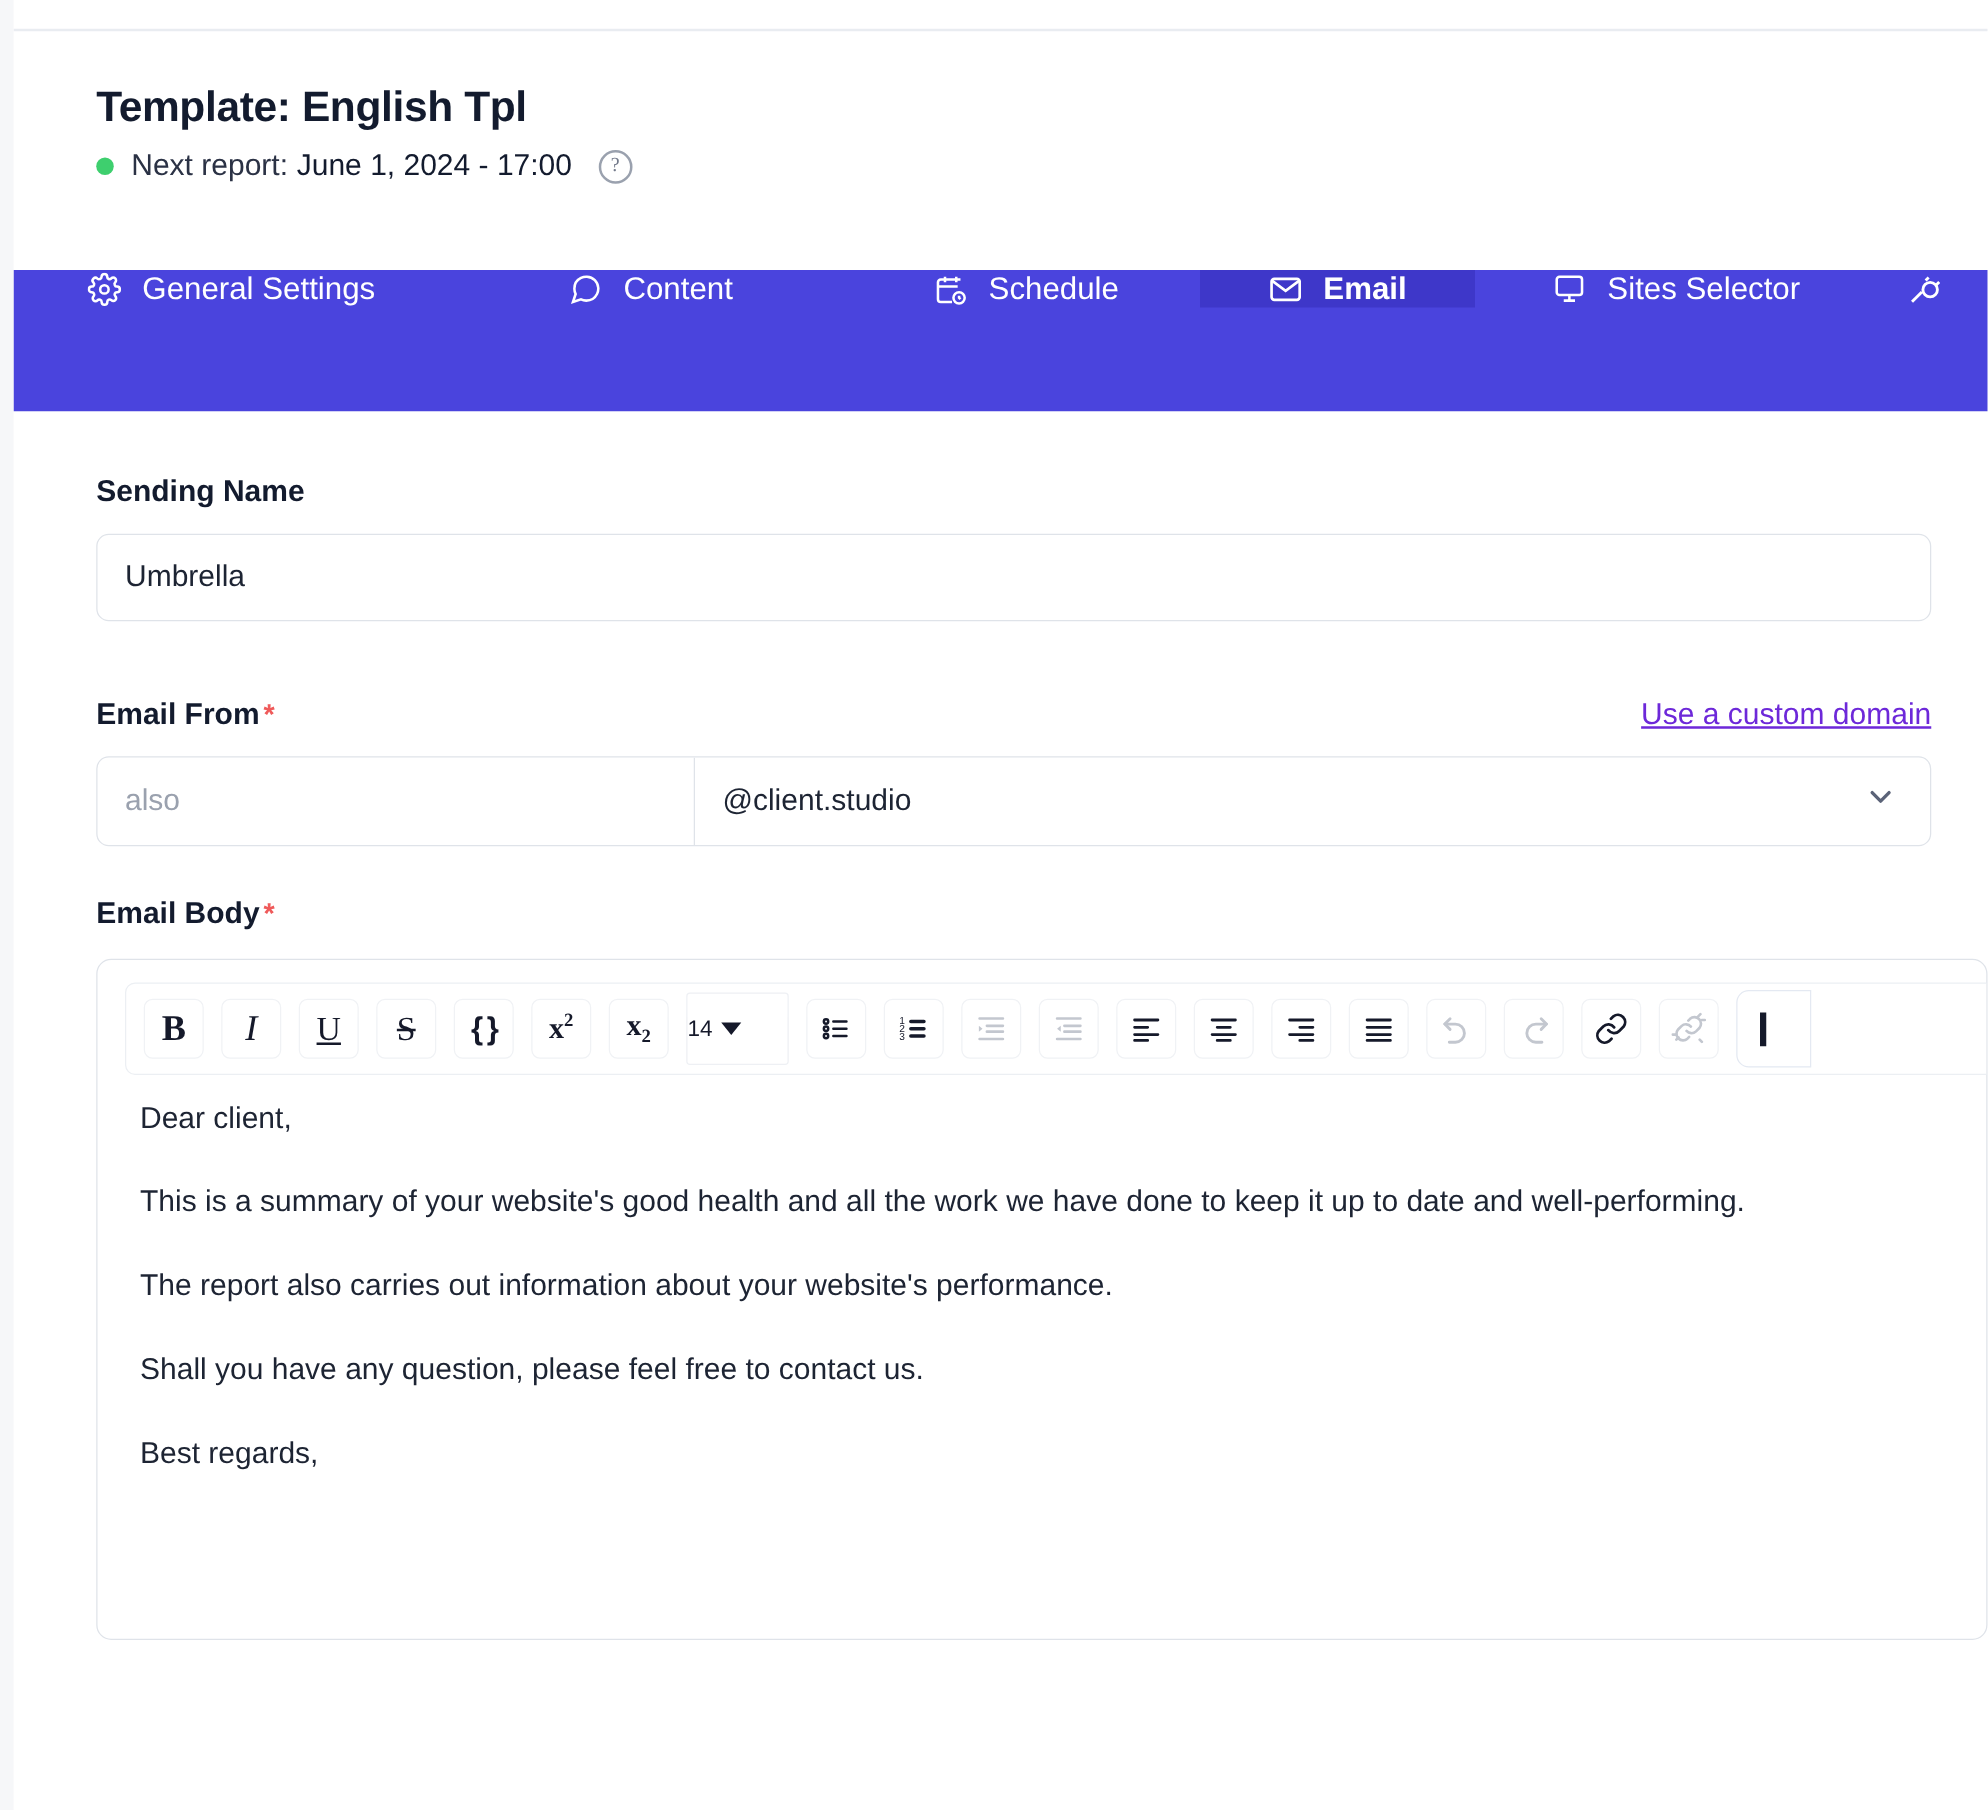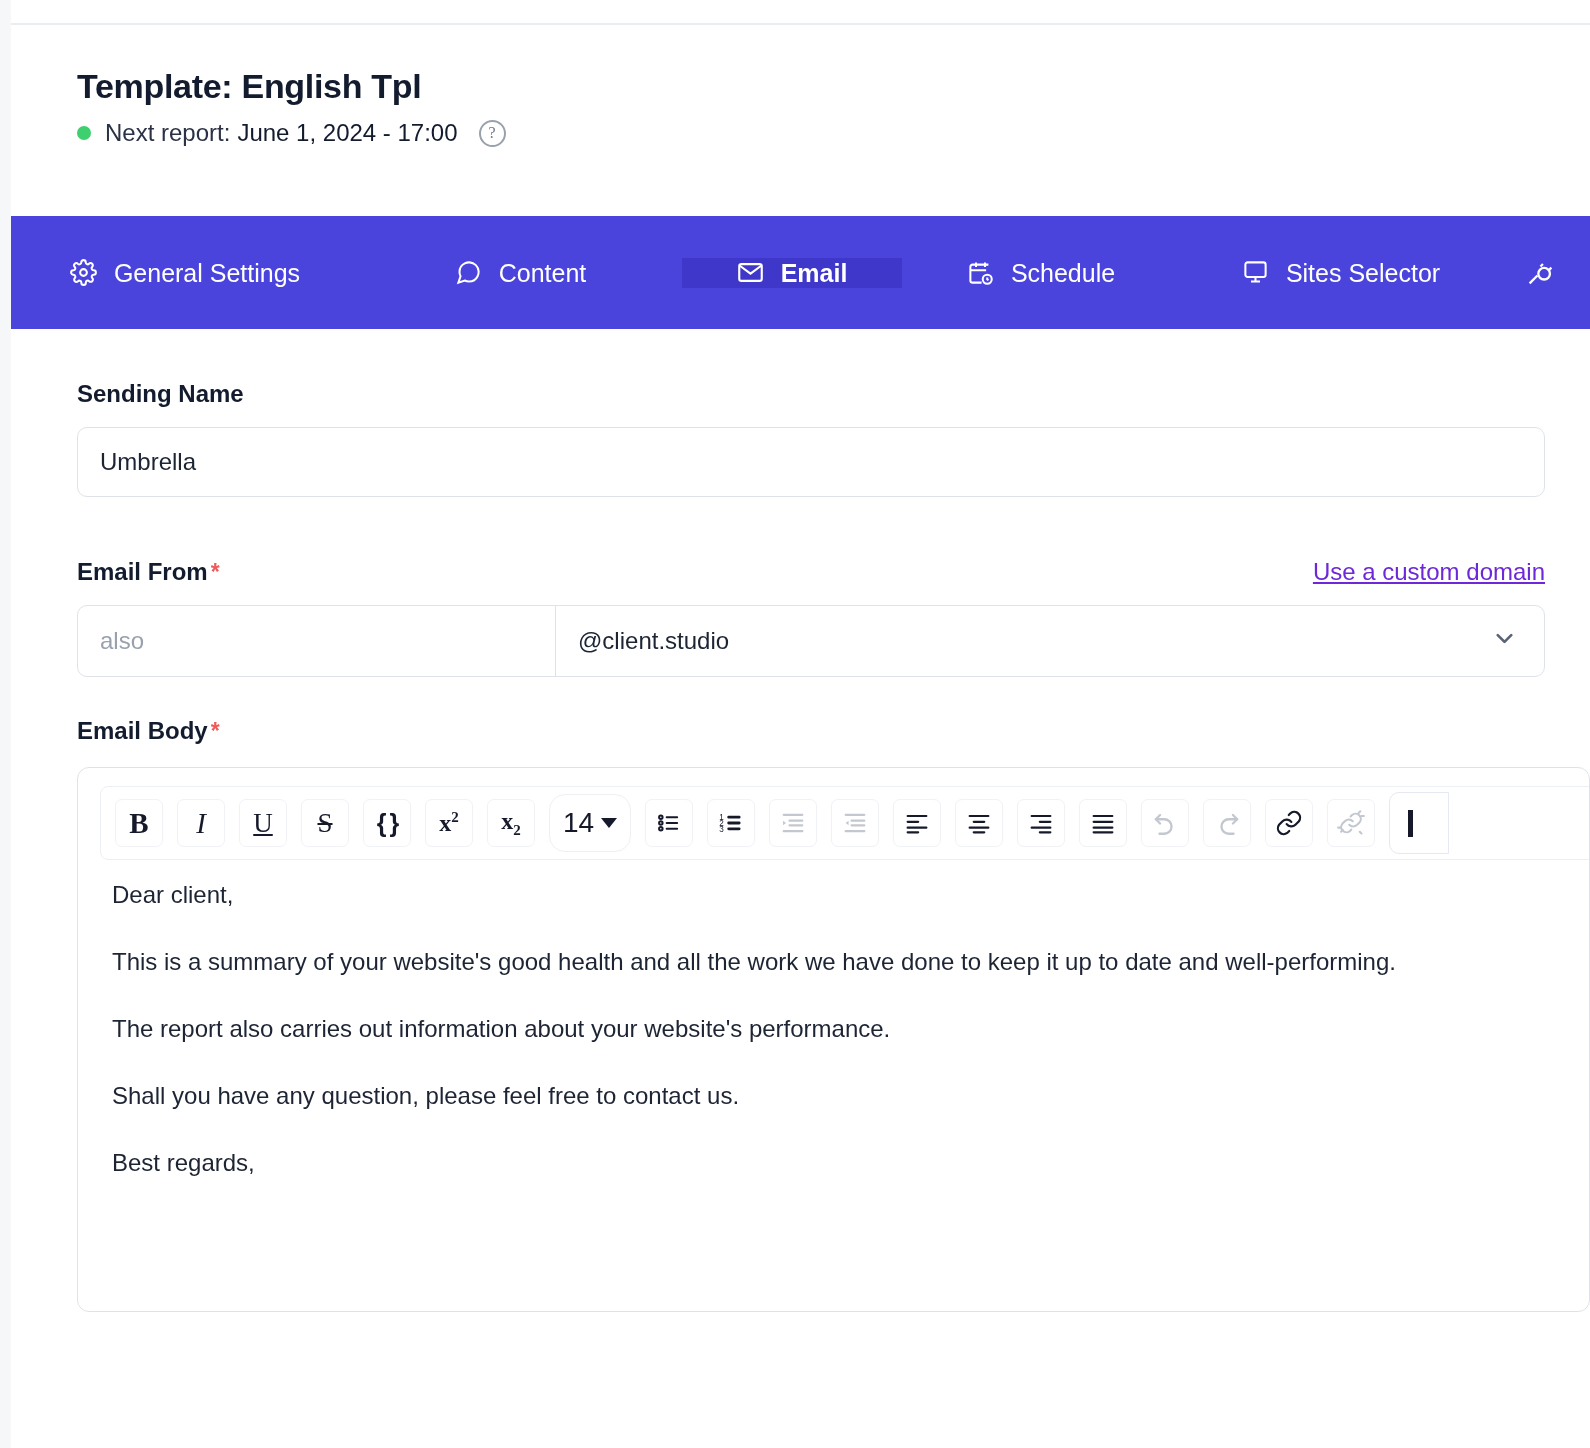--- a/index.html
+++ b/index.html
@@ -84,21 +84,21 @@
     cursor: pointer;
   }
 
   
   .tabbar {
     position: absolute;
     left: 0; top: 216px;
     width: 1579px; height: 113px;
     background: #4a44dd;
     display: flex;
-    align-items: center;
+    align-items: flex-start;
     overflow: hidden;
   }
   .tab {
     display: flex;
     align-items: center;
     justify-content: center;
     gap: 17px;
     color: #ffffff;
     font-size: 25px;
     cursor: pointer;
@@ -230,29 +230,28 @@
   .tbtn .strike { font-family: "Liberation Serif", serif; font-size: 27px; text-decoration: line-through; }
   .tbtn .brace { font-family: "Liberation Sans", sans-serif; font-size: 25px; font-weight: bold; letter-spacing: -2px; }
   .tbtn .sup { font-size: 24px; font-weight: bold; font-family: "Liberation Serif", serif; }
   .tbtn .sup sup { font-size: 15px; }
   .tbtn .sub { font-size: 24px; font-weight: bold; font-family: "Liberation Serif", serif; }
   .tbtn .sub sub { font-size: 15px; }
 
   .size-select {
     width: 82px; height: 58px;
     border: 1.5px solid #eef0f4;
-    border-radius: 16px;
-    background: #fff;
-    display: flex;
-    align-items: center;
-    justify-content: center;
+    border-radius: 3px;
+    background: #fff;
+    display: flex;
+    align-items: center;
     gap: 7px;
     cursor: pointer;
     flex: 0 0 auto;
-    font-size: 28px;
+    font-size: 18px;
     color: #15192a;
   }
   .caret {
     width: 0; height: 0;
     border-left: 8px solid transparent;
     border-right: 8px solid transparent;
     border-top: 10px solid #15192a;
   }
 
   .tail-btn {
@@ -312,42 +311,42 @@
       <span class="tab-label">General Settings</span>
     </div>
 
     <div class="tab tab-content">
       <span class="ticon">
         <svg width="27" height="27" viewBox="0 0 24 24" fill="none" stroke="#fff" stroke-width="1.8">
           <path d="M21 11.5a8.38 8.38 0 0 1-.9 3.8 8.5 8.5 0 0 1-7.6 4.7 8.38 8.38 0 0 1-3.8-.9L3 21l1.9-5.7a8.38 8.38 0 0 1-.9-3.8 8.5 8.5 0 0 1 4.7-7.6 8.38 8.38 0 0 1 3.8-.9h.5a8.48 8.48 0 0 1 8 8v.5z"></path>
         </svg>
       </span>
       <span class="tab-label">Content</span>
-    </div>
-
-    <div class="tab tab-email active">
-      <span class="ticon">
-        <svg width="27" height="27" viewBox="0 0 24 24" fill="none" stroke="#fff" stroke-width="1.9">
-          <rect x="2" y="4.5" width="20" height="15" rx="2"></rect>
-          <path d="M2.5 6 12 13 21.5 6"></path>
-        </svg>
-      </span>
-      <span class="tab-label">Email</span>
     </div>
 
     <div class="tab tab-schedule">
       <span class="ticon">
         <svg width="27" height="27" viewBox="0 0 24 24" fill="none" stroke="#fff" stroke-width="1.8">
           <path d="M19 5H5a2 2 0 0 0-2 2v12a2 2 0 0 0 2 2h8"></path>
           <path d="M16 3v4M8 3v4M3 10h14"></path>
           <circle cx="18" cy="18" r="4"></circle>
           <path d="M18 16.5V18l1 1"></path>
         </svg>
       </span>
       <span class="tab-label">Schedule</span>
+    </div>
+
+    <div class="tab tab-email active">
+      <span class="ticon">
+        <svg width="27" height="27" viewBox="0 0 24 24" fill="none" stroke="#fff" stroke-width="1.9">
+          <rect x="2" y="4.5" width="20" height="15" rx="2"></rect>
+          <path d="M2.5 6 12 13 21.5 6"></path>
+        </svg>
+      </span>
+      <span class="tab-label">Email</span>
     </div>
 
     <div class="tab tab-sites">
       <span class="ticon">
         <svg width="27" height="27" viewBox="0 0 24 24" fill="none" stroke="#fff" stroke-width="1.8">
           <rect x="3" y="3" width="18" height="13" rx="2"></rect>
           <path d="M8 20h8M12 16v4"></path>
         </svg>
       </span>
       <span class="tab-label">Sites Selector</span>

